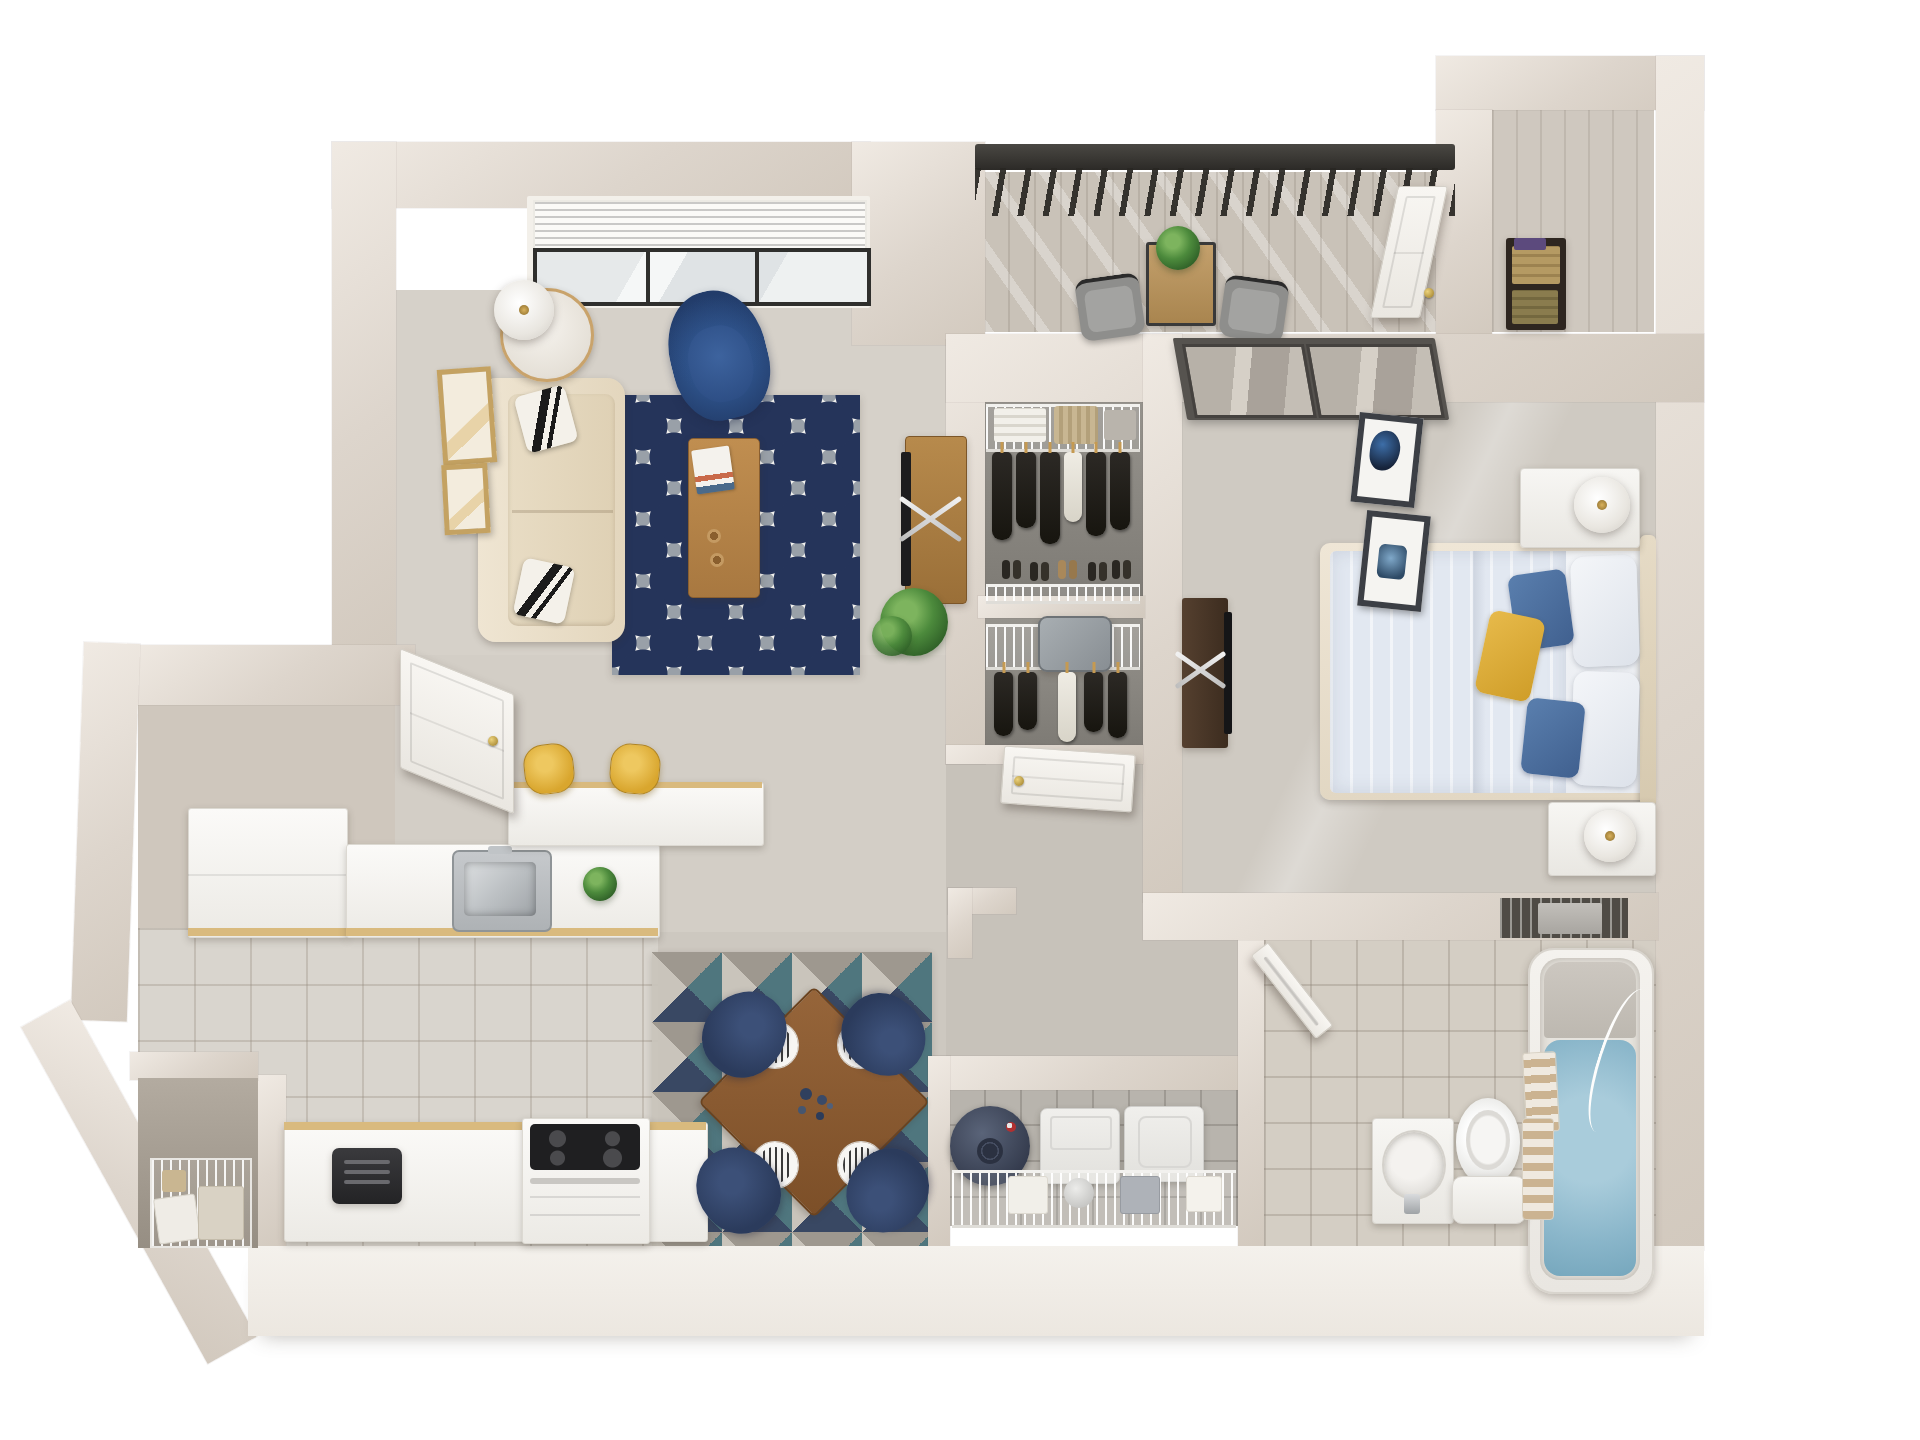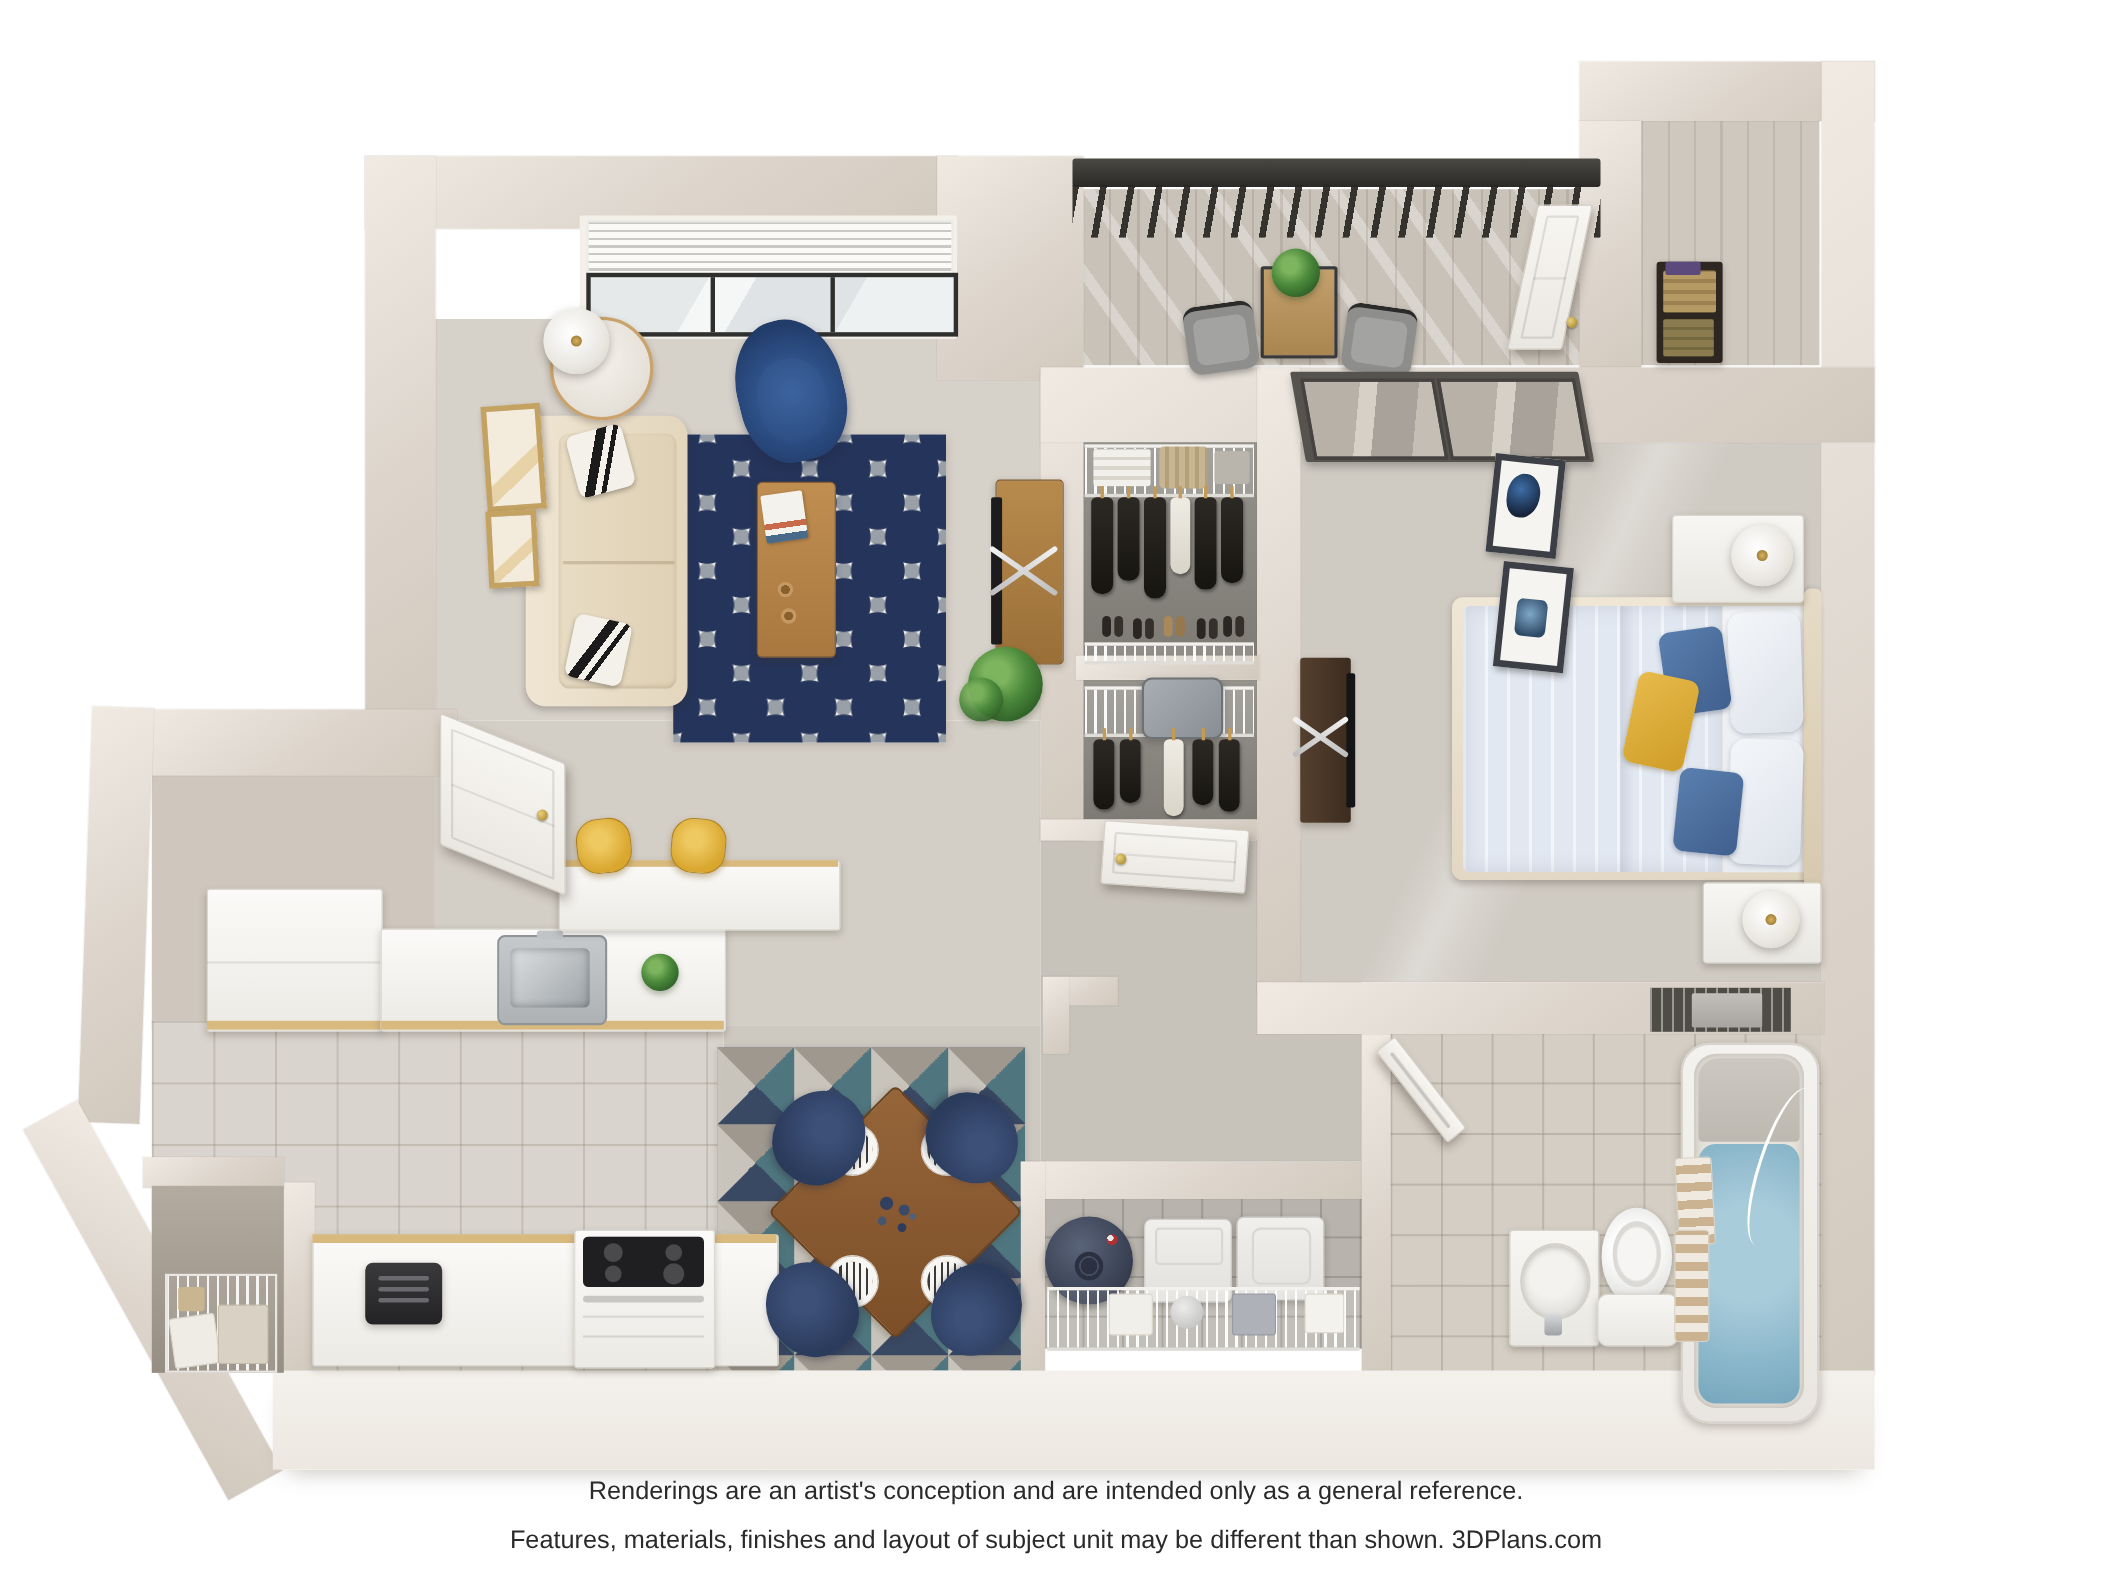--- a/index.html
+++ b/index.html
@@ -358,18 +358,14 @@
   <div class="dchair" style="left:848px;top:1148px;width:78px;height:86px;transform:rotate(-140deg);"></div>
 
   <div class="door" style="left:400px;top:648px;width:112px;height:118px;transform:skewY(22deg);transform-origin:top left;"></div>
   <div class="knob" style="left:488px;top:736px;"></div>
   <div class="door" style="left:1002px;top:750px;width:130px;height:56px;transform:rotate(4deg);"></div>
   <div class="knob" style="left:1014px;top:776px;"></div>
   <div class="door" style="left:1268px;top:942px;width:104px;height:20px;transform:rotate(52deg);transform-origin:left top;"></div>
   <div class="door" style="left:1398px;top:186px;width:48px;height:130px;transform:skewX(-12deg);transform-origin:top left;"></div>
   <div class="knob" style="left:1424px;top:288px;"></div>
 
-  <div id="disclaimer">
-    <p>Renderings are an artist's conception and are intended only as a general reference.</p>
-    <p>Features, materials, finishes and layout of subject unit may be different than shown. 3DPlans.com</p>
-  </div>
 
 </div>
 
 </body></html>

